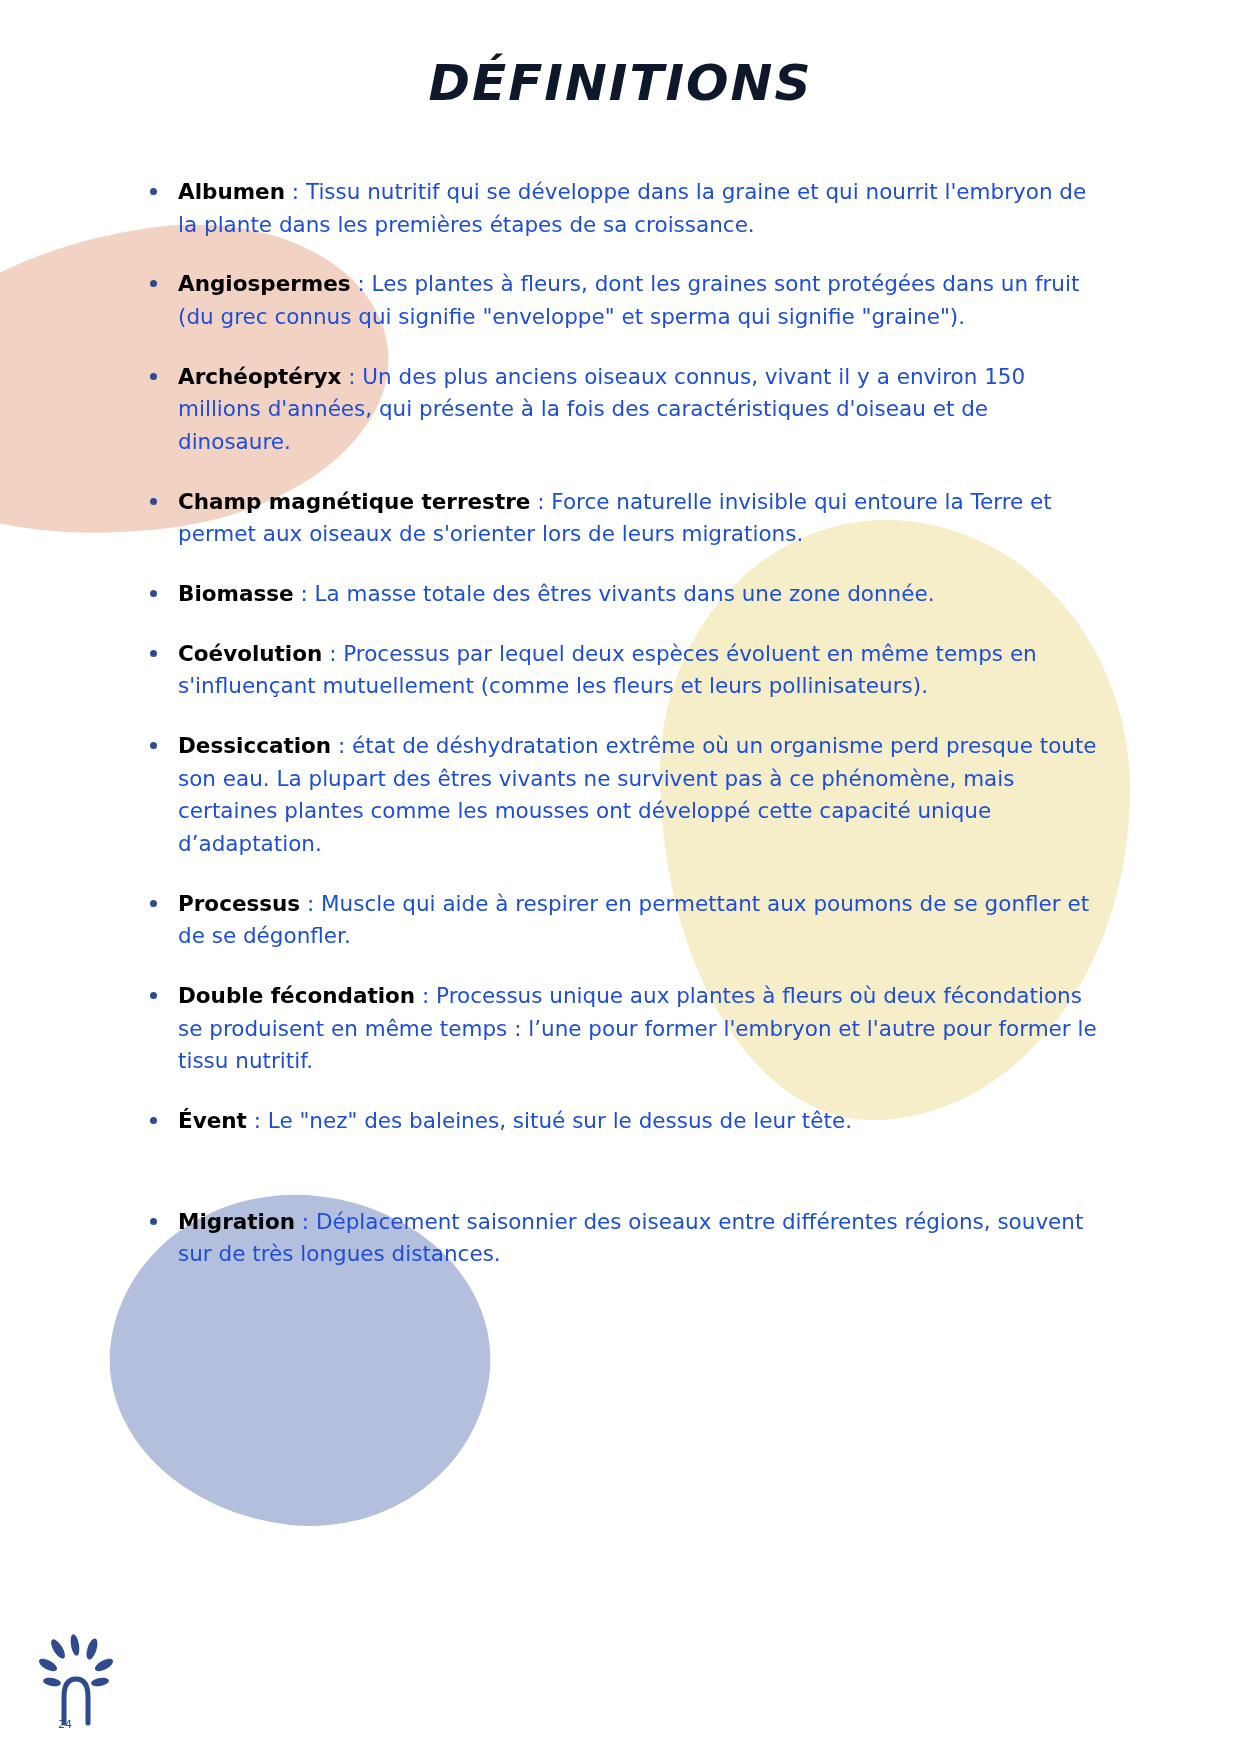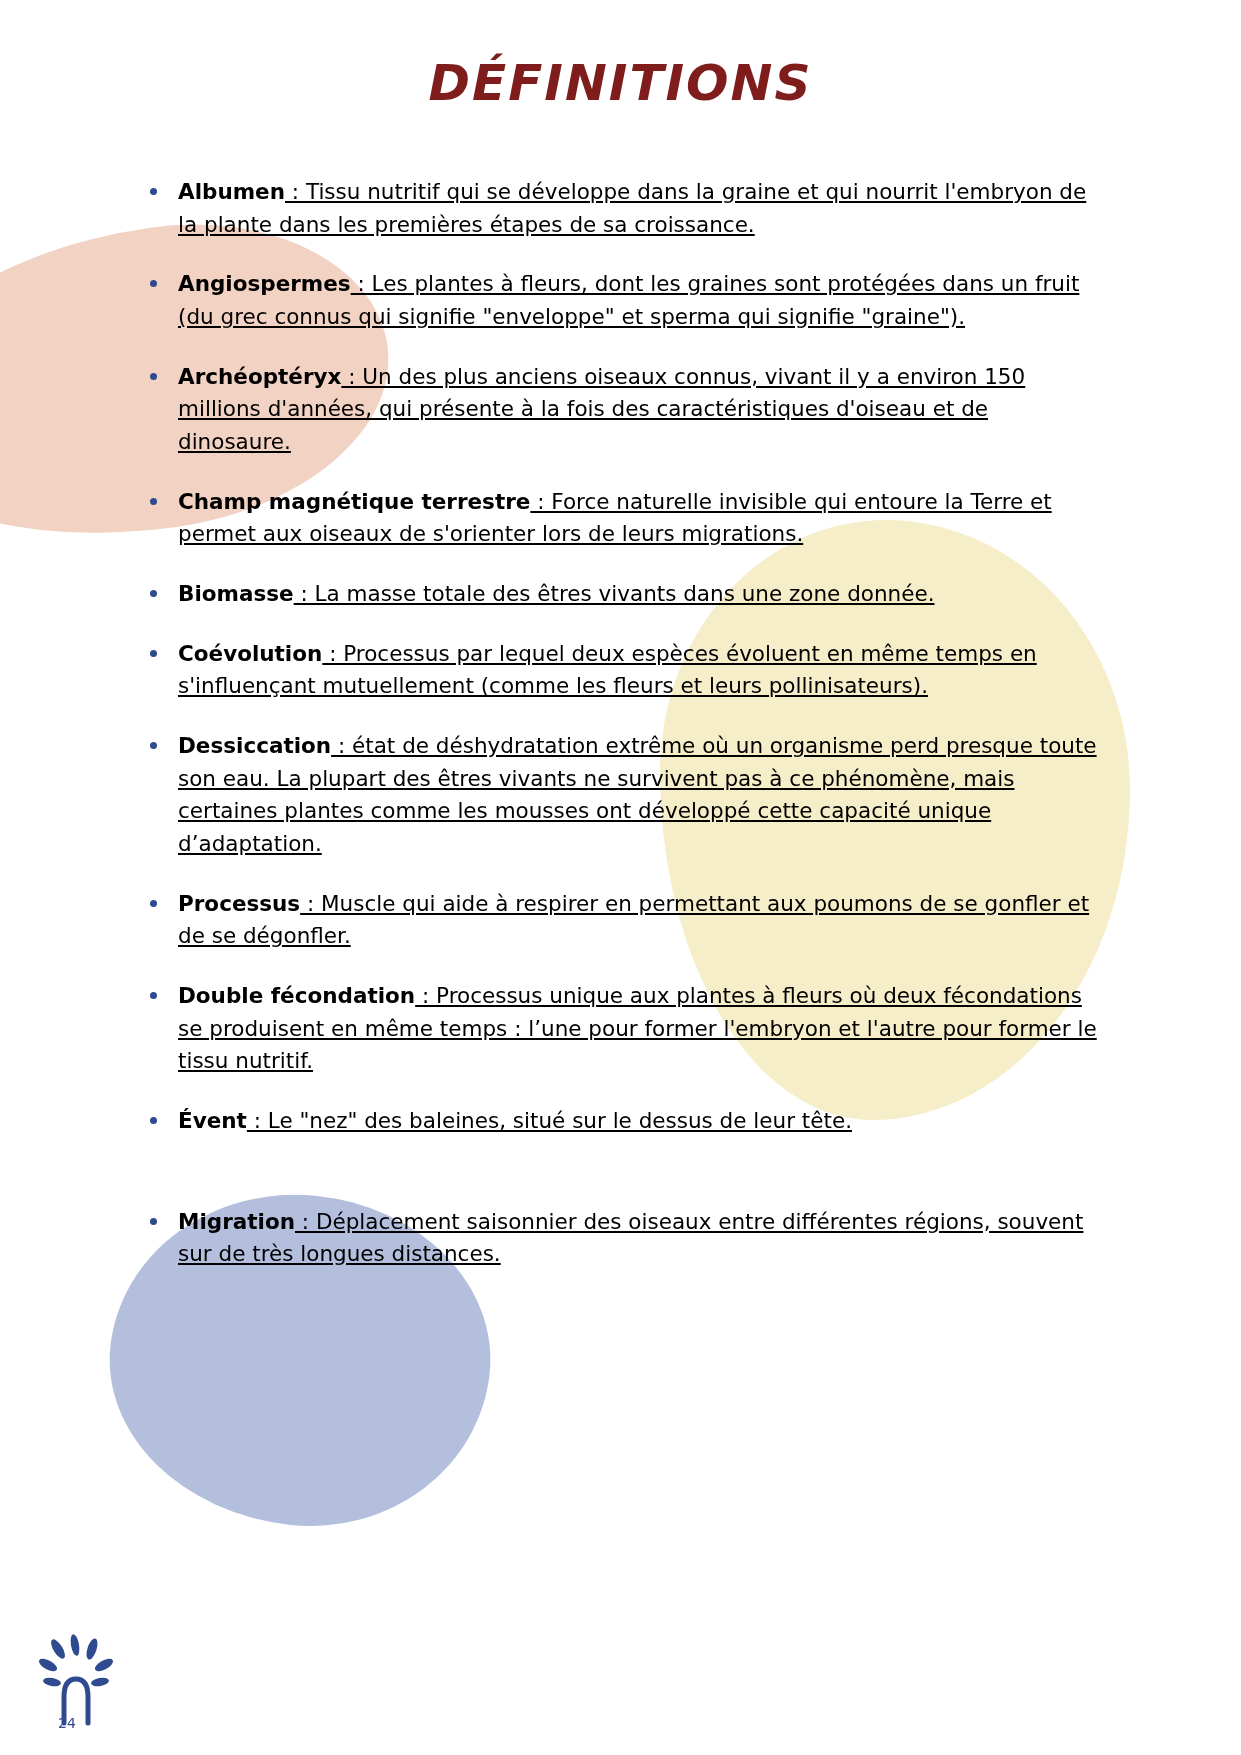--- a/index.html
+++ b/index.html
@@ -53,21 +53,21 @@
     position: relative;
     z-index: 2;
     width: 1241px;
     height: 1755px;
     box-sizing: border-box;
     padding: 0;
   }
 
   .title {
     text-align: center;
-    color: #7f1d1d;
+    color: #0f172a;
     font-family: "DejaVu Sans", sans-serif;
     font-style: italic;
     font-weight: bold;
     font-size: 50px;
     letter-spacing: 2px;
     margin: 0;
     padding-top: 54px;
   }
 
   .definitions {
@@ -100,38 +100,37 @@
     margin-bottom: 68px;
   }
 
   .term {
     font-weight: bold;
     color: #000000;
   }
 
   .def-text {
     font-weight: normal;
-    color: #000000;
-    text-decoration: underline;
+    color: #1d4ed8;
   }
 
   
   .footer {
     position: absolute;
     left: 28px;
     bottom: 18px;
     width: 130px;
     height: 110px;
     z-index: 3;
   }
   .page-number {
     position: absolute;
     left: 58px;
     bottom: 24px;
-    font-size: 14px;
+    font-size: 11px;
     color: #2f4a8f;
     z-index: 4;
   }
 </style>
 </head>
 <body>
 
 <div class="blob blob-peach"></div>
 <div class="blob blob-yellow"></div>
 <div class="blob blob-blue"></div>

